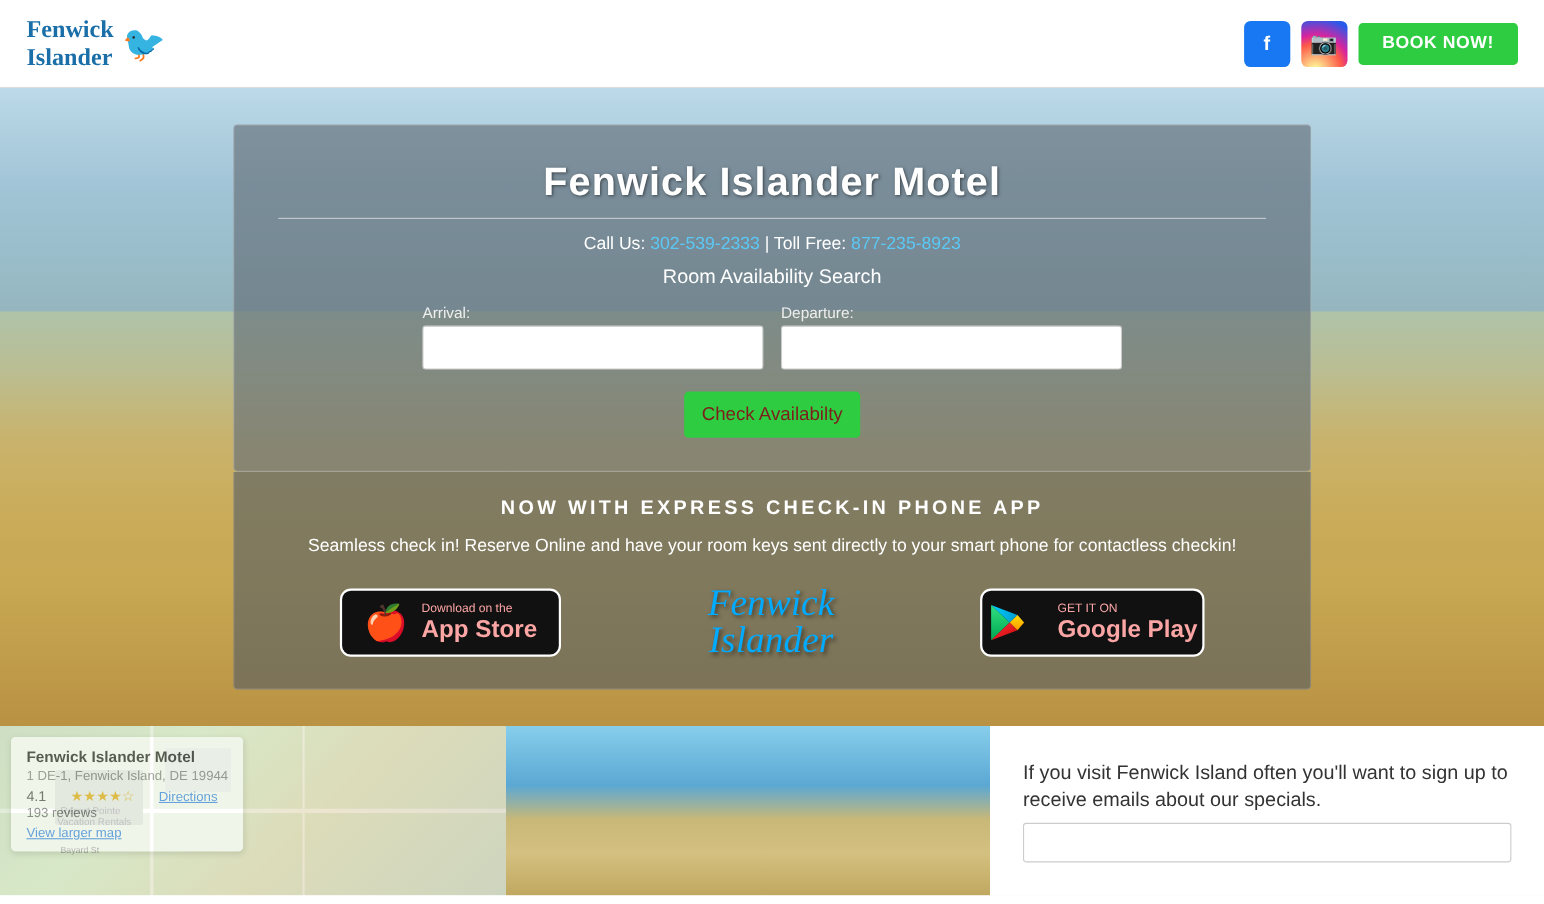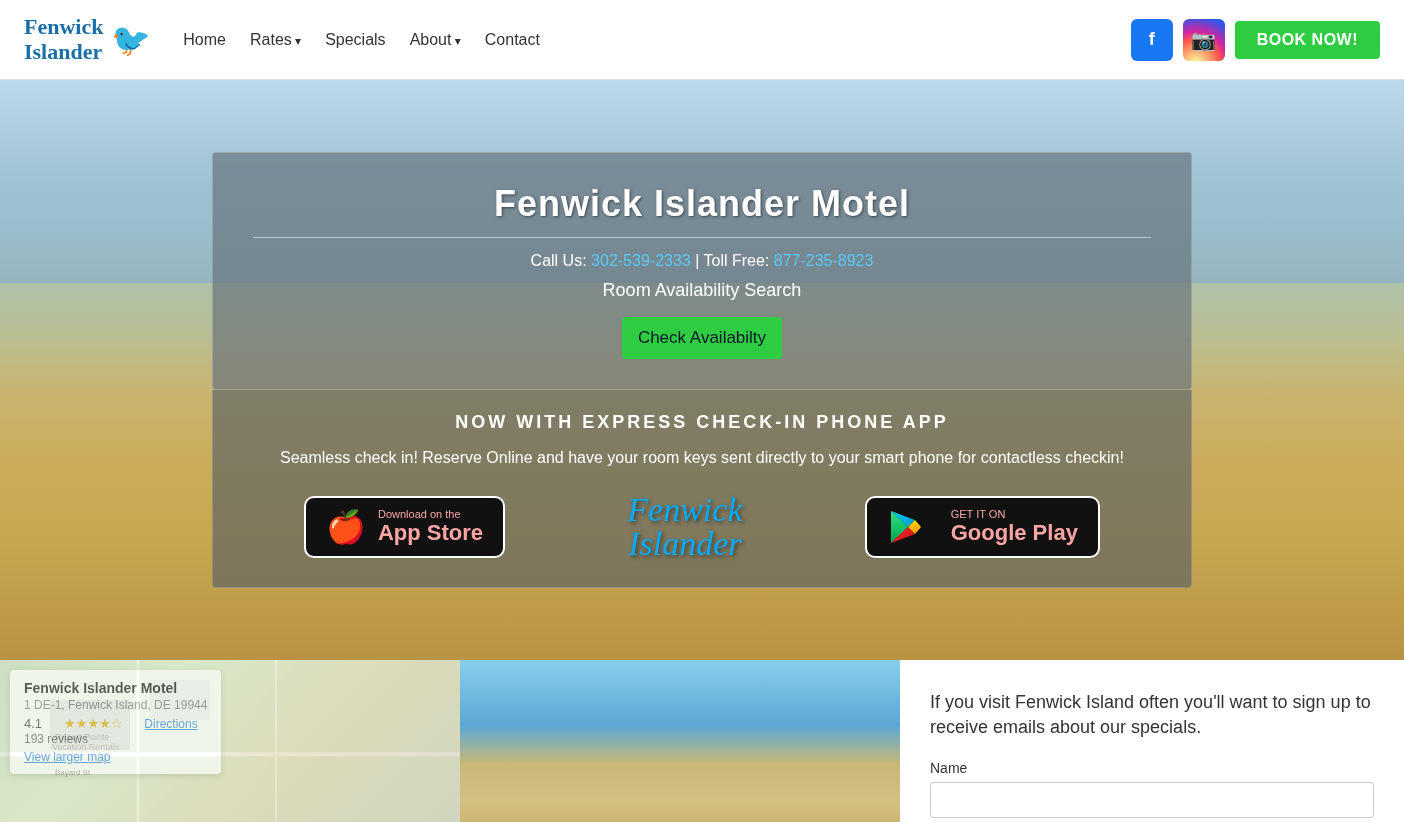--- a/index.html
+++ b/index.html
@@ -119,21 +119,21 @@
       width: 310px;
       height: 40px;
       border: 1px solid #ccc;
       border-radius: 3px;
       padding: 0 10px;
       font-size: 14px;
       background: #fff;
     }
     .check-btn {
       background: #2ecc40;
-      color: #0f172a;
+      color: #7f1d1d;
       border: none;
       padding: 11px 16px;
       font-size: 17px;
       border-radius: 4px;
       cursor: pointer;
       font-weight: 500;
       margin-top: 2px;
     }
     .app-title {
       font-size: 18px;
@@ -172,21 +172,21 @@
       color: #00aaff;
       font-size: 34px;
       line-height: 1;
       font-style: italic;
       text-shadow: 2px 2px 4px rgba(0,0,0,0.5);
     }
     .google-play-btn {
       background: #111;
       border: 2px solid #fff;
       border-radius: 10px;
-      padding: 10px 20px;
+      padding: 10px 4px;
       display: flex;
       align-items: center;
       gap: 28px;
       cursor: pointer;
       min-width: 200px;
     }
 
     
     .bottom-section {
       display: flex;
@@ -229,21 +229,21 @@
     }
 
     .signup-section {
       flex: 1;
       padding: 30px 30px;
       background: #fff;
     }
     .signup-title {
       font-size: 18px;
       color: #333;
-      margin-bottom: 20px;
+      margin-bottom: 8px;
       line-height: 1.4;
     }
     .signup-label { font-size: 14px; color: #333; margin-bottom: 6px; display: block; }
     .signup-input {
       width: 100%;
       height: 36px;
       border: 1px solid #ccc;
       border-radius: 3px;
       padding: 0 10px;
       font-size: 14px;
@@ -282,27 +282,20 @@
 <body>
 
 <nav>
   <div class="nav-left">
     <div class="logo-area">
       <div class="logo-text">
         <span>Fenwick</span><br>
         <span>Islander</span>
       </div>
       <div class="logo-bird">🐦</div>
-    </div>
-    <div class="nav-links">
-      <a class="nav-link">Home</a>
-      <a class="nav-link dropdown">Rates</a>
-      <a class="nav-link">Specials</a>
-      <a class="nav-link dropdown">About</a>
-      <a class="nav-link">Contact</a>
     </div>
   </div>
   <div class="nav-right">
     <div class="social-btn fb-btn">f</div>
     <div class="social-btn ig-btn">
       <span style="font-size:20px;">📷</span>
     </div>
     <button class="book-btn">BOOK NOW!</button>
   </div>
 </nav>
@@ -318,20 +311,30 @@
     <div class="hero-main-card">
       <h1 class="hero-title">Fenwick Islander Motel</h1>
       <hr class="hero-divider">
       <p class="hero-contact">
         <span>Call Us:</span>
         <a href="#">302-539-2333</a>
         <span>| Toll Free:</span>
         <a href="#">877-235-8923</a>
       </p>
       <p class="hero-search-title">Room Availability Search</p>
+      <div class="hero-search-row">
+        <div class="search-group">
+          <span class="search-label">Arrival:</span>
+          <input class="search-input" type="text" style="">
+        </div>
+        <div class="search-group">
+          <span class="search-label">Departure:</span>
+          <input class="search-input" type="text" style="">
+        </div>
+      </div>
       <button class="check-btn">Check Availabilty</button>
     </div>
 
     <div class="hero-app-band">
       <p class="app-title">NOW WITH EXPRESS CHECK-IN PHONE APP</p>
       <p class="app-desc">Seamless check in! Reserve Online and have your room keys sent directly to your smart phone for contactless checkin!</p>
       <div class="app-row">
 
         <div class="app-store-btn">
           <span class="app-store-icon">🍎</span>
@@ -413,17 +416,16 @@
     </div>
   </div>
 
   <div class="photo-section">
 
     <div style="width:100%;height:100%;background:linear-gradient(to bottom, #87ceeb 0%, #5ba8d4 35%, #c8b878 55%, #d4c080 75%, #c0a860 100%);"></div>
   </div>
 
   <div class="signup-section">
     <p class="signup-title">If you visit Fenwick Island often you'll want to sign up to receive emails about our specials.</p>
-    <label class="signup-label">Name</label>
     <input class="signup-input" type="text" style="">
   </div>
 
 </div>
 
 </body></html>

